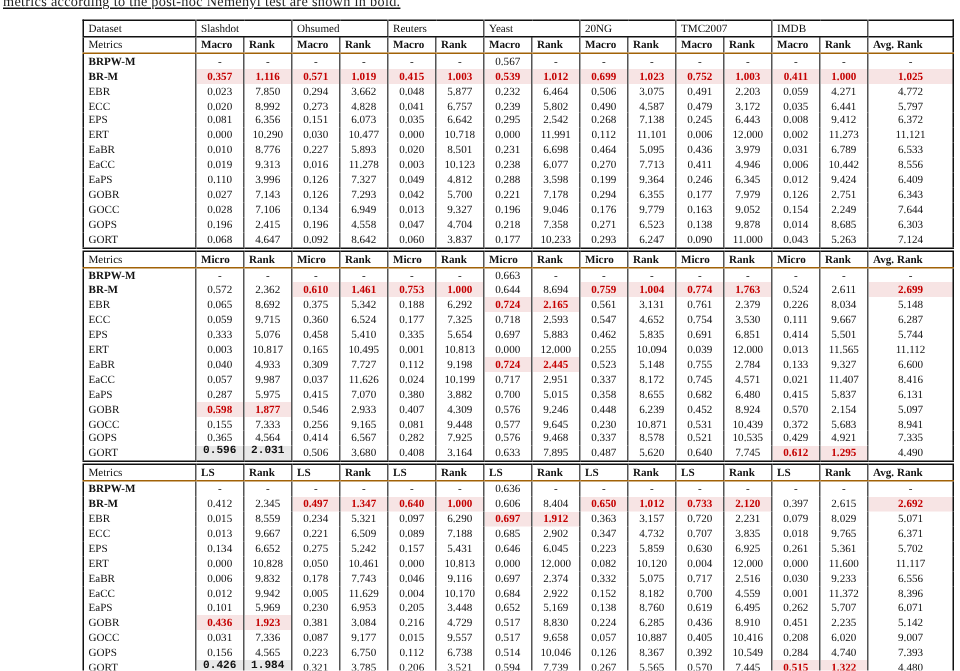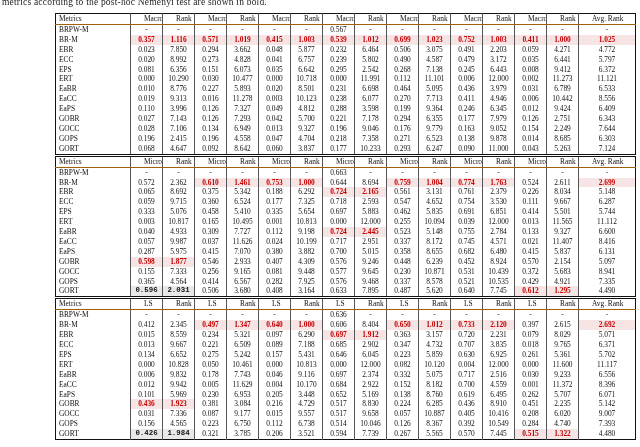--- a/index.html
+++ b/index.html
@@ -1,41 +1,41 @@
 <!DOCTYPE html>
 <html><head>
 <meta charset="utf-8">
 <style>
   html,body{margin:0;padding:0;}
   body{
     width:640px;height:447px;position:relative;background:#ffffff;
     font-family:"Liberation Serif", serif;color:#111;overflow:hidden;
   }
   .caption-clip{
-    position:absolute;top:0;left:2px;width:600px;height:9px;overflow:hidden;
+    position:absolute;top:0;left:2px;width:600px;height:9px;overflow:hidden;text-decoration:underline;
   }
   .caption-clip span{
     display:block;margin-top:-3px;font-size:9.5px;color:#222;letter-spacing:.2px;
   }
   table.results{
     position:absolute;top:13px;left:55px;width:581px;
     border-collapse:collapse;table-layout:fixed;
     border:1.5px solid #111;background:#fff;
   }
   td{
     font-size:7.4px;line-height:9.9px;height:9.9px;padding:0;
     border-left:1px solid #555;
     overflow:hidden;white-space:nowrap;vertical-align:middle;
   }
   td:first-child{border-left:none;}
   td.lab{text-align:left;padding-left:3px;}
   td.grp{text-align:left;padding-left:3px;}
-  td.mh{text-align:left;padding-left:13px;}
+  td.mh{text-align:left;padding-left:3px;font-weight:bold;}
   td.num{text-align:center;}
-  .bold{font-weight:normal;margin-left:44px;}
+  .bold{font-weight:bold;margin-left:44px;}
   .red{color:#c40000;background:#f7e4e4;font-weight:bold;margin-left:28px;}
   .bhl{background:#e8e8e8;font-weight:bold;font-family:Liberation Mono, monospace;}
   tr.dataset-row td{border-bottom:1.4px solid #111;}
   tr.metrics-row td{border-bottom:1px solid #a16207;}
   tr.sect td{border-top:3px double #111;}
 </style>
 </head>
 <body>
 
 <div class="caption-clip">
@@ -55,20 +55,31 @@
       <col style="width: 32px;">
       <col style="width: 32px;">
       <col style="width: 32px;">
       <col style="width: 32px;">
       <col style="width: 32px;">
       <col style="width: 32px;">
       <col style="width: 32px;">
       <col style="width: 57px;">
     </colgroup>
   <tbody>
+      <tr class="dataset-row">
+        <td class="lab">Dataset</td>
+        <td colspan="2" class="grp">Slashdot</td>
+        <td colspan="2" class="grp">Ohsumed</td>
+        <td colspan="2" class="grp">Reuters</td>
+        <td colspan="2" class="grp">Yeast</td>
+        <td colspan="2" class="grp">20NG</td>
+        <td colspan="2" class="grp">TMC2007</td>
+        <td colspan="2" class="grp">IMDB</td>
+        <td class="grp"></td>
+      </tr>
       <tr class="metrics-row">
         <td class="lab">Metrics</td>
         <td class="mh">Macro</td>
         <td class="mh">Rank</td>
         <td class="mh">Macro</td>
         <td class="mh">Rank</td>
         <td class="mh">Macro</td>
         <td class="mh">Rank</td>
         <td class="mh">Macro</td>
         <td class="mh">Rank</td>

